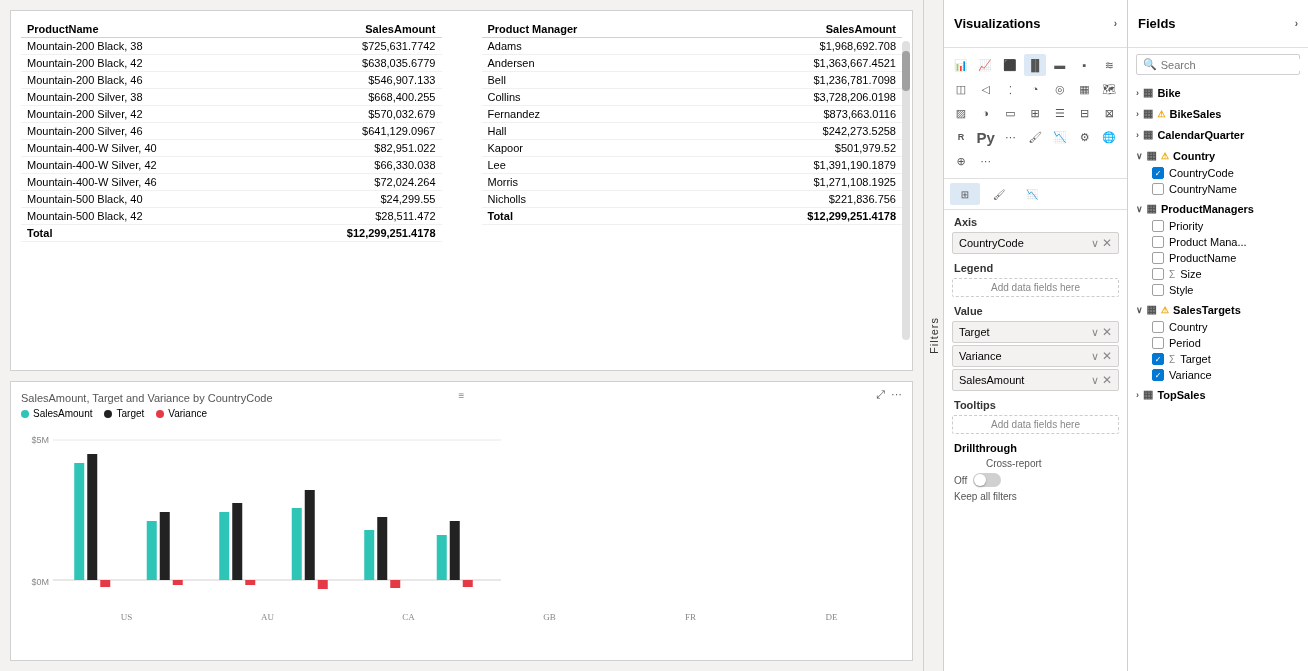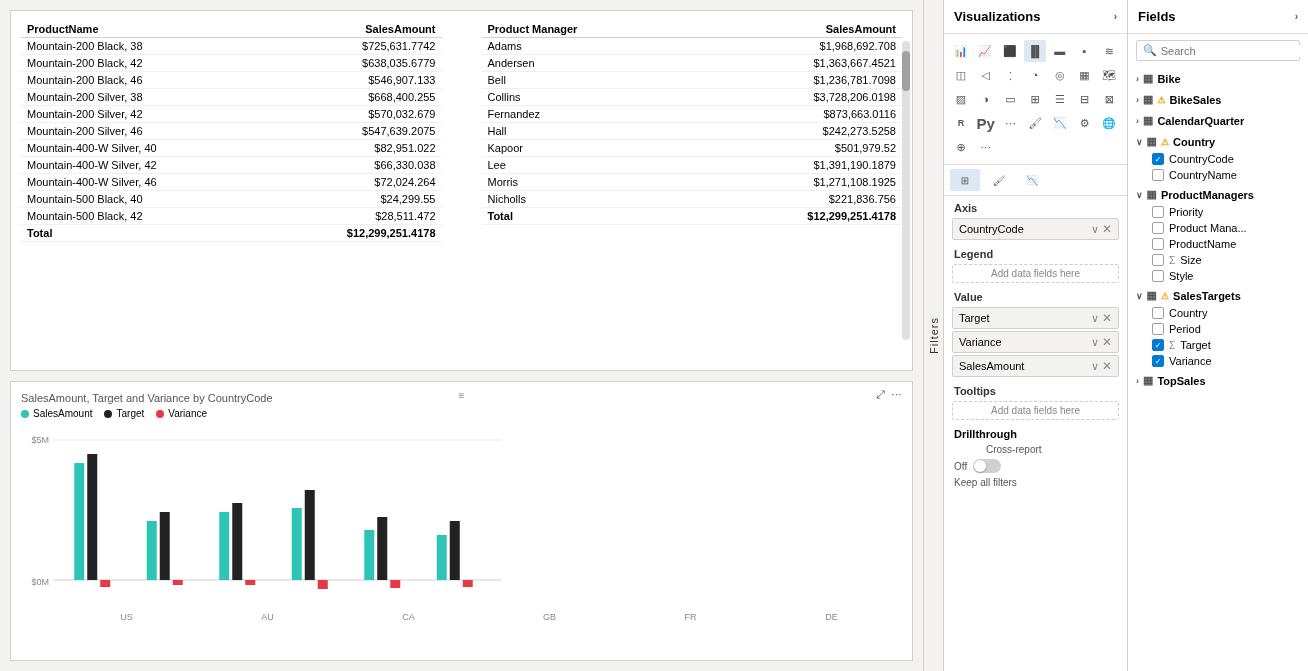--- a/index.html
+++ b/index.html
@@ -118,20 +118,21 @@
       height: 8px;
       border-radius: 50%;
     }
 
     .chart-x-labels {
       display: flex;
       padding-left: 35px;
       font-size: 9px;
       color: #888;
       margin-top: 2px;
+      font-family: Liberation Serif, serif;
     }
 
     .chart-x-label {
       flex: 1;
       text-align: center;
     }
 
     
     .filters-tab {
       width: 20px;
@@ -158,21 +159,21 @@
       border-right: 1px solid #d0d0d0;
       display: flex;
       flex-direction: column;
       overflow-y: auto;
     }
 
     .panel-header {
       display: flex;
       align-items: center;
       justify-content: space-between;
-      padding: 9px 10px;
+      padding: 16px 10px;
       font-weight: 600;
       font-size: 13px;
       border-bottom: 1px solid #e0e0e0;
     }
 
     .panel-header-arrow {
       font-size: 10px;
       color: #555;
       cursor: pointer;
     }
@@ -445,21 +446,21 @@
             <tr>
               <td>Mountain-200 Silver, 38</td>
               <td class="num-col">$668,400.255</td>
             </tr>
             <tr>
               <td>Mountain-200 Silver, 42</td>
               <td class="num-col">$570,032.679</td>
             </tr>
             <tr>
               <td>Mountain-200 Silver, 46</td>
-              <td class="num-col">$547,639.2075</td>
+              <td class="num-col">$641,129.0967</td>
             </tr>
             <tr>
               <td>Mountain-400-W Silver, 40</td>
               <td class="num-col">$82,951.022</td>
             </tr>
             <tr>
               <td>Mountain-400-W Silver, 42</td>
               <td class="num-col">$66,330.038</td>
             </tr>
             <tr>

